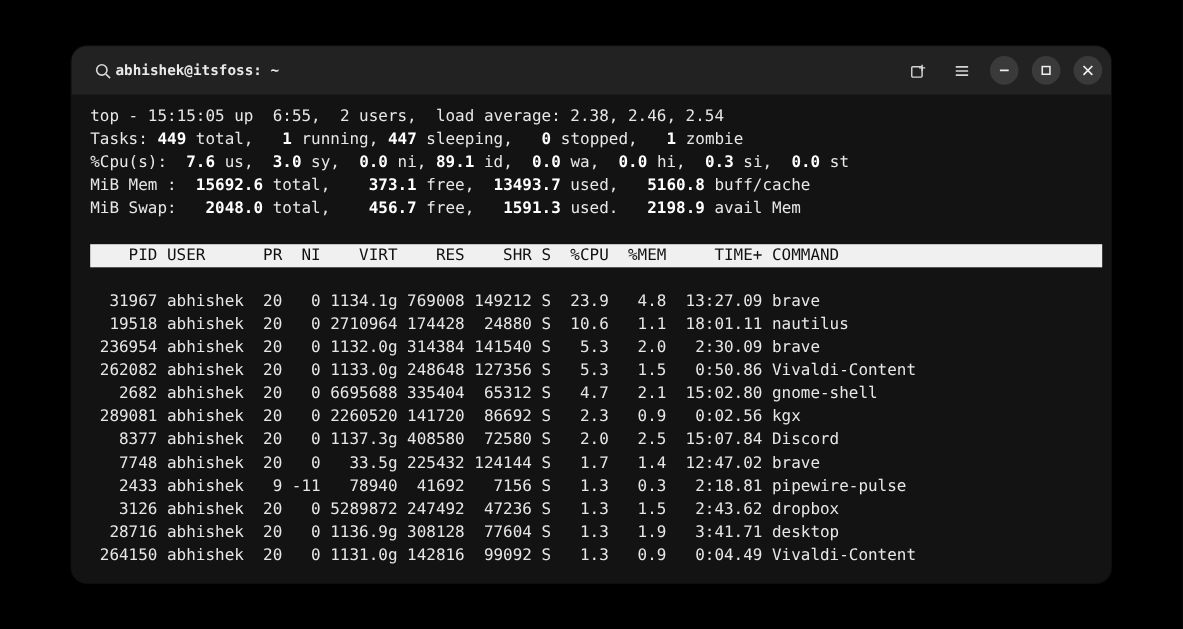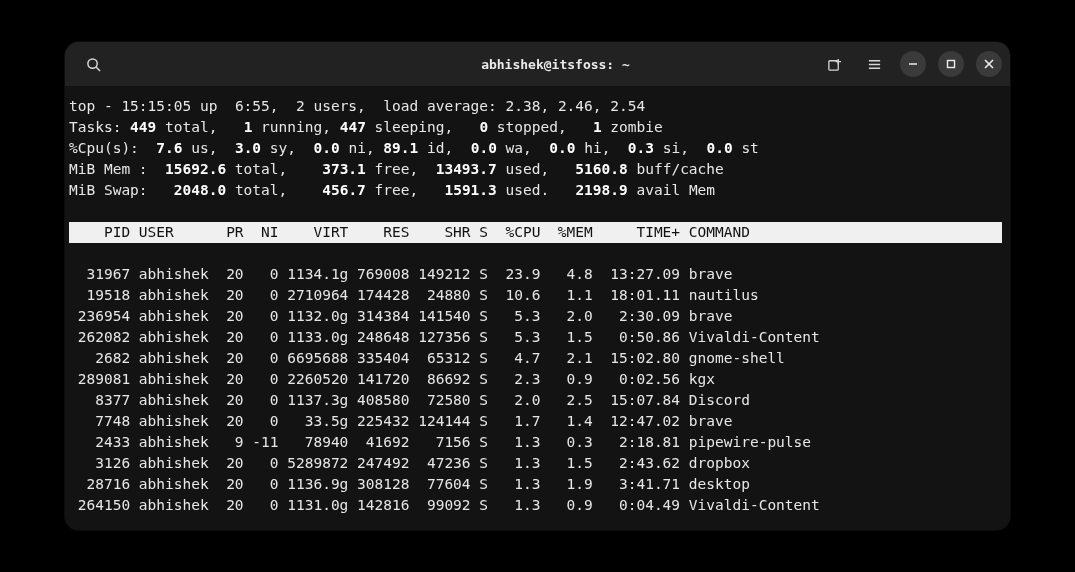--- a/index.html
+++ b/index.html
@@ -24,21 +24,20 @@
     background: #222222;
     display: flex;
     align-items: center;
     padding: 0 8px;
     color: #eaeaea;
     position: relative;
   }
   .title-center {
     position: absolute;
     left: 0; right: 4px;
-    text-align: center;
     font-size: 13px;
     font-weight: 600;
     pointer-events: none;
     margin-left: 40px;
   }
   .title-controls-right {
     margin-left: auto;
     display: flex;
     gap: 12px;
     align-items: center;
@@ -56,21 +55,21 @@
   }
   .icon-btn {
     width: 28px;
     height: 28px;
     display: flex;
     align-items: center;
     justify-content: center;
     color: #d6d6d6;
   }
   .terminal {
-    padding: 10px 8px 14px 4px;
+    padding: 10px 8px 14px 17px;
     background: #131313;
     color: #e7e7e7;
     font-size: 14.5px;
     line-height: 21px;
     white-space: pre;
     font-family: inherit;
   }
   .bold { font-weight: 700; color: #fff; }
   .header-row {
     background: #f0f0f0;

